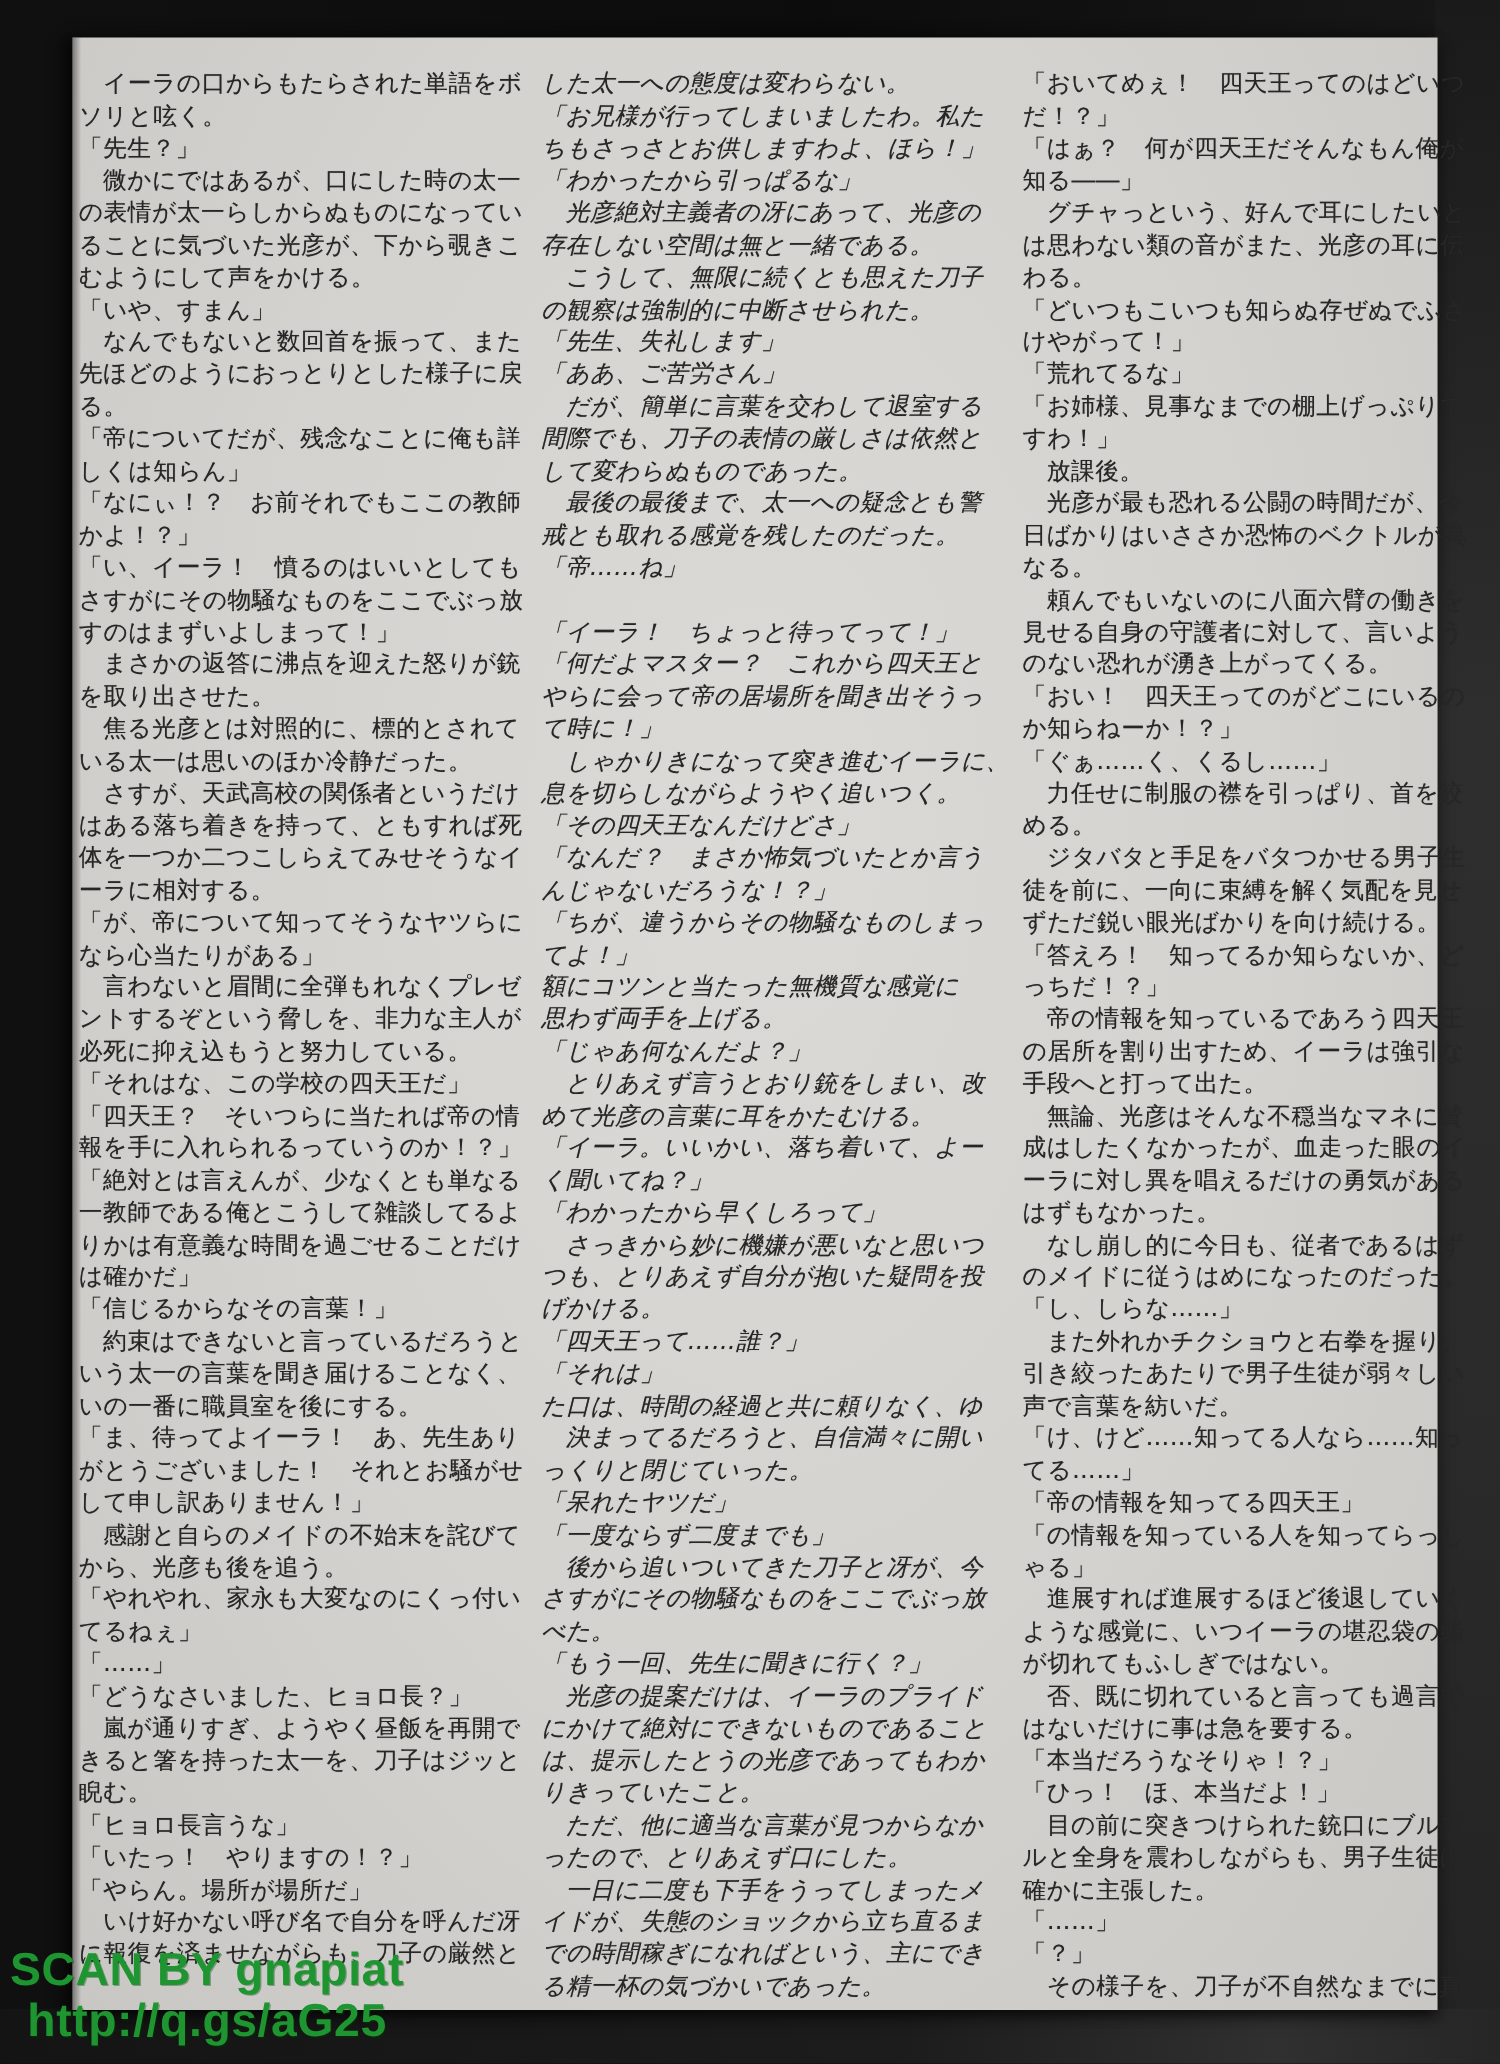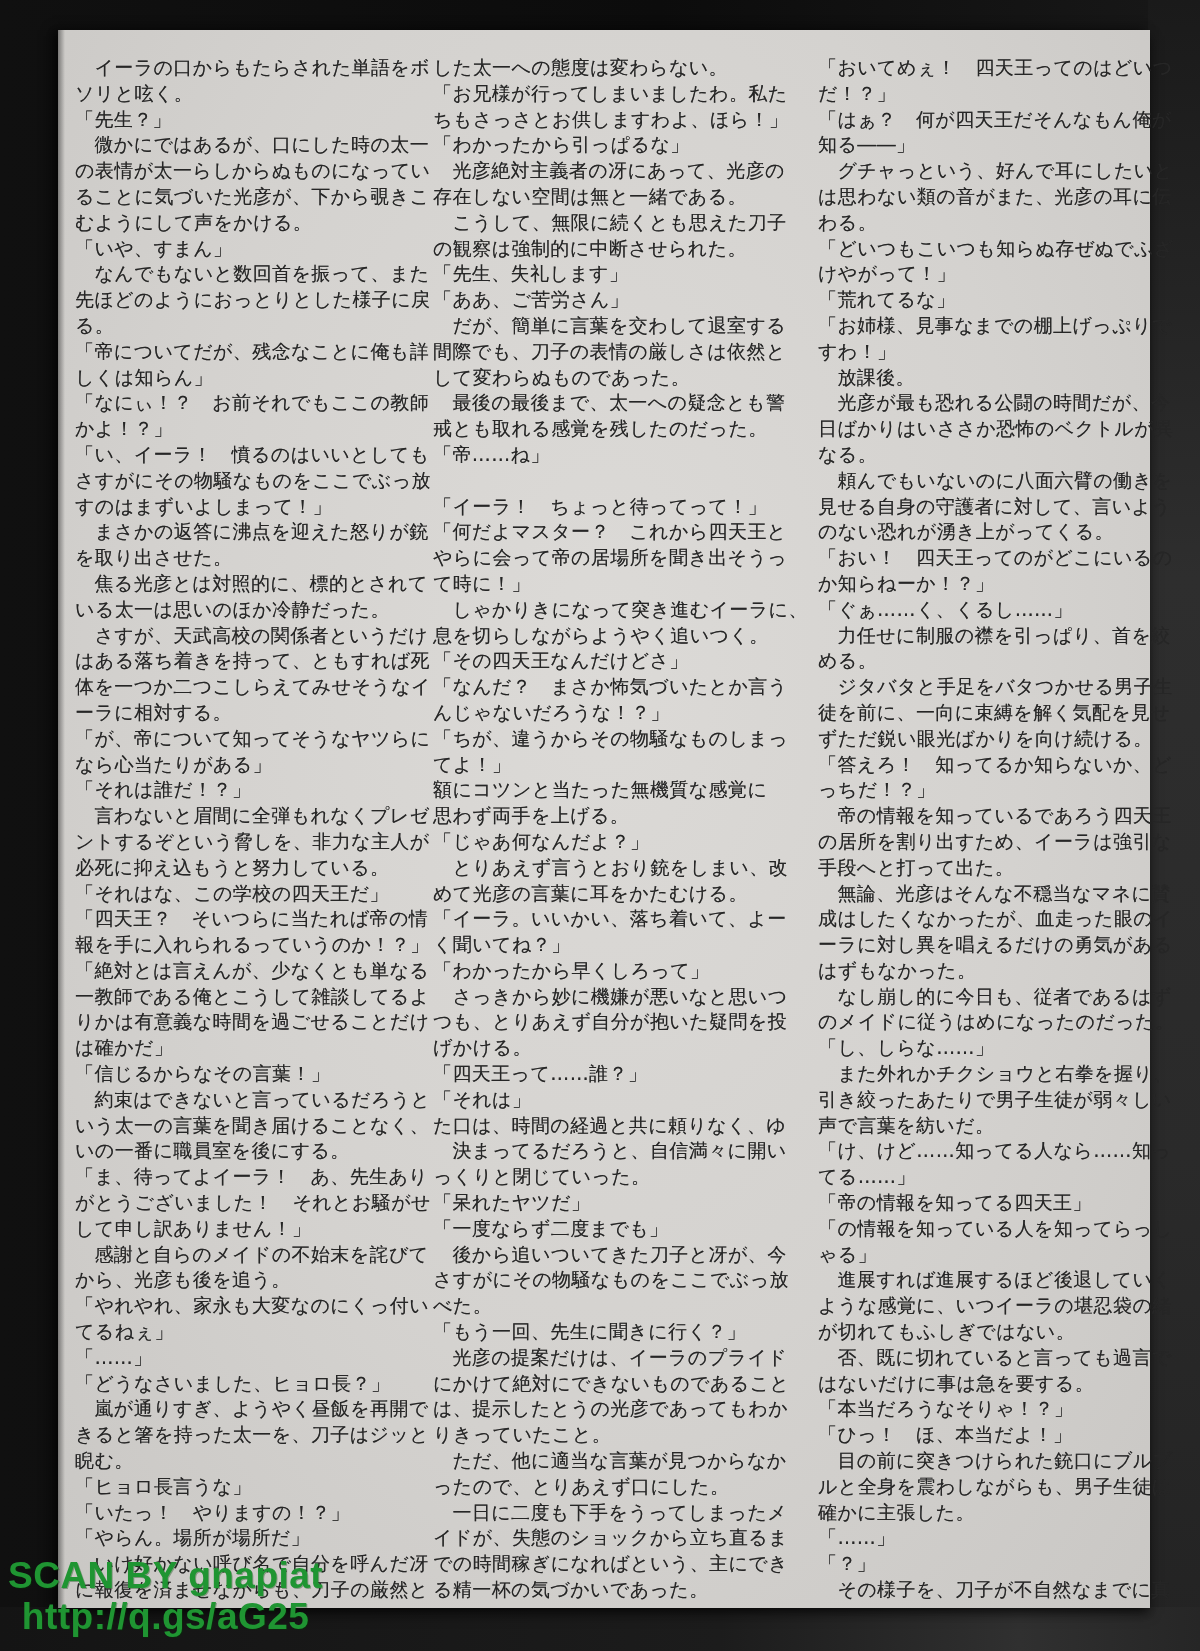--- a/index.html
+++ b/index.html
@@ -56,21 +56,21 @@
     position: absolute;
     top: 25px;
     width: 345px;
     color: #262626;
     font-size: 19px;
     line-height: 25.8px;
     letter-spacing: 0.4px;
     white-space: nowrap;
     text-shadow: 0 0 0.6px rgba(40,40,40,0.55);
   }
-  .col-1 { left: 17px; }
+  .col-1 { left: 5px; }
   .col-2 { left: 375px; }
   .col-3 { left: 760px; }
   .tline { height: 25.8px; }
   
   .watermark {
     position: absolute;
     left: 8px;
     top: 1556px;
     z-index: 10;
     font-family: "Liberation Sans", "DejaVu Sans", sans-serif;
@@ -112,21 +112,20 @@
       <div class="tline">　まさかの返答に沸点を迎えた怒りが銃</div>
       <div class="tline">を取り出させた。</div>
       <div class="tline">　焦る光彦とは対照的に、標的とされて</div>
       <div class="tline">いる太一は思いのほか冷静だった。</div>
       <div class="tline">　さすが、天武高校の関係者というだけ</div>
       <div class="tline">はある落ち着きを持って、ともすれば死</div>
       <div class="tline">体を一つか二つこしらえてみせそうなイ</div>
       <div class="tline">ーラに相対する。</div>
       <div class="tline">「が、帝について知ってそうなヤツらに</div>
       <div class="tline">なら心当たりがある」</div>
-      <div class="tline">「それは誰だ！？」</div>
       <div class="tline">　言わないと眉間に全弾もれなくプレゼ</div>
       <div class="tline">ントするぞという脅しを、非力な主人が</div>
       <div class="tline">必死に抑え込もうと努力している。</div>
       <div class="tline">「それはな、この学校の四天王だ」</div>
       <div class="tline">「四天王？　そいつらに当たれば帝の情</div>
       <div class="tline">報を手に入れられるっていうのか！？」</div>
       <div class="tline">「絶対とは言えんが、少なくとも単なる</div>
       <div class="tline">一教師である俺とこうして雑談してるよ</div>
       <div class="tline">りかは有意義な時間を過ごせることだけ</div>
       <div class="tline">は確かだ」</div>
@@ -145,21 +144,21 @@
       <div class="tline">「どうなさいました、ヒョロ長？」</div>
       <div class="tline">　嵐が通りすぎ、ようやく昼飯を再開で</div>
       <div class="tline">きると箸を持った太一を、刀子はジッと</div>
       <div class="tline">睨む。</div>
       <div class="tline">「ヒョロ長言うな」</div>
       <div class="tline">「いたっ！　やりますの！？」</div>
       <div class="tline">「やらん。場所が場所だ」</div>
       <div class="tline">　いけ好かない呼び名で自分を呼んだ冴</div>
       <div class="tline">に報復を済ませながらも、刀子の厳然と</div>
     </div>
-  <div class="column col-2" style="color: rgb(38, 38, 38);">
+  <div class="column col-2" style="color: rgb(38, 38, 38); font-style: italic;">
       <div class="tline">した太一への態度は変わらない。</div>
       <div class="tline">「お兄様が行ってしまいましたわ。私た</div>
       <div class="tline">ちもさっさとお供しますわよ、ほら！」</div>
       <div class="tline">「わかったから引っぱるな」</div>
       <div class="tline">　光彦絶対主義者の冴にあって、光彦の</div>
       <div class="tline">存在しない空間は無と一緒である。</div>
       <div class="tline">　こうして、無限に続くとも思えた刀子</div>
       <div class="tline">の観察は強制的に中断させられた。</div>
       <div class="tline">「先生、失礼します」</div>
       <div class="tline">「ああ、ご苦労さん」</div>

